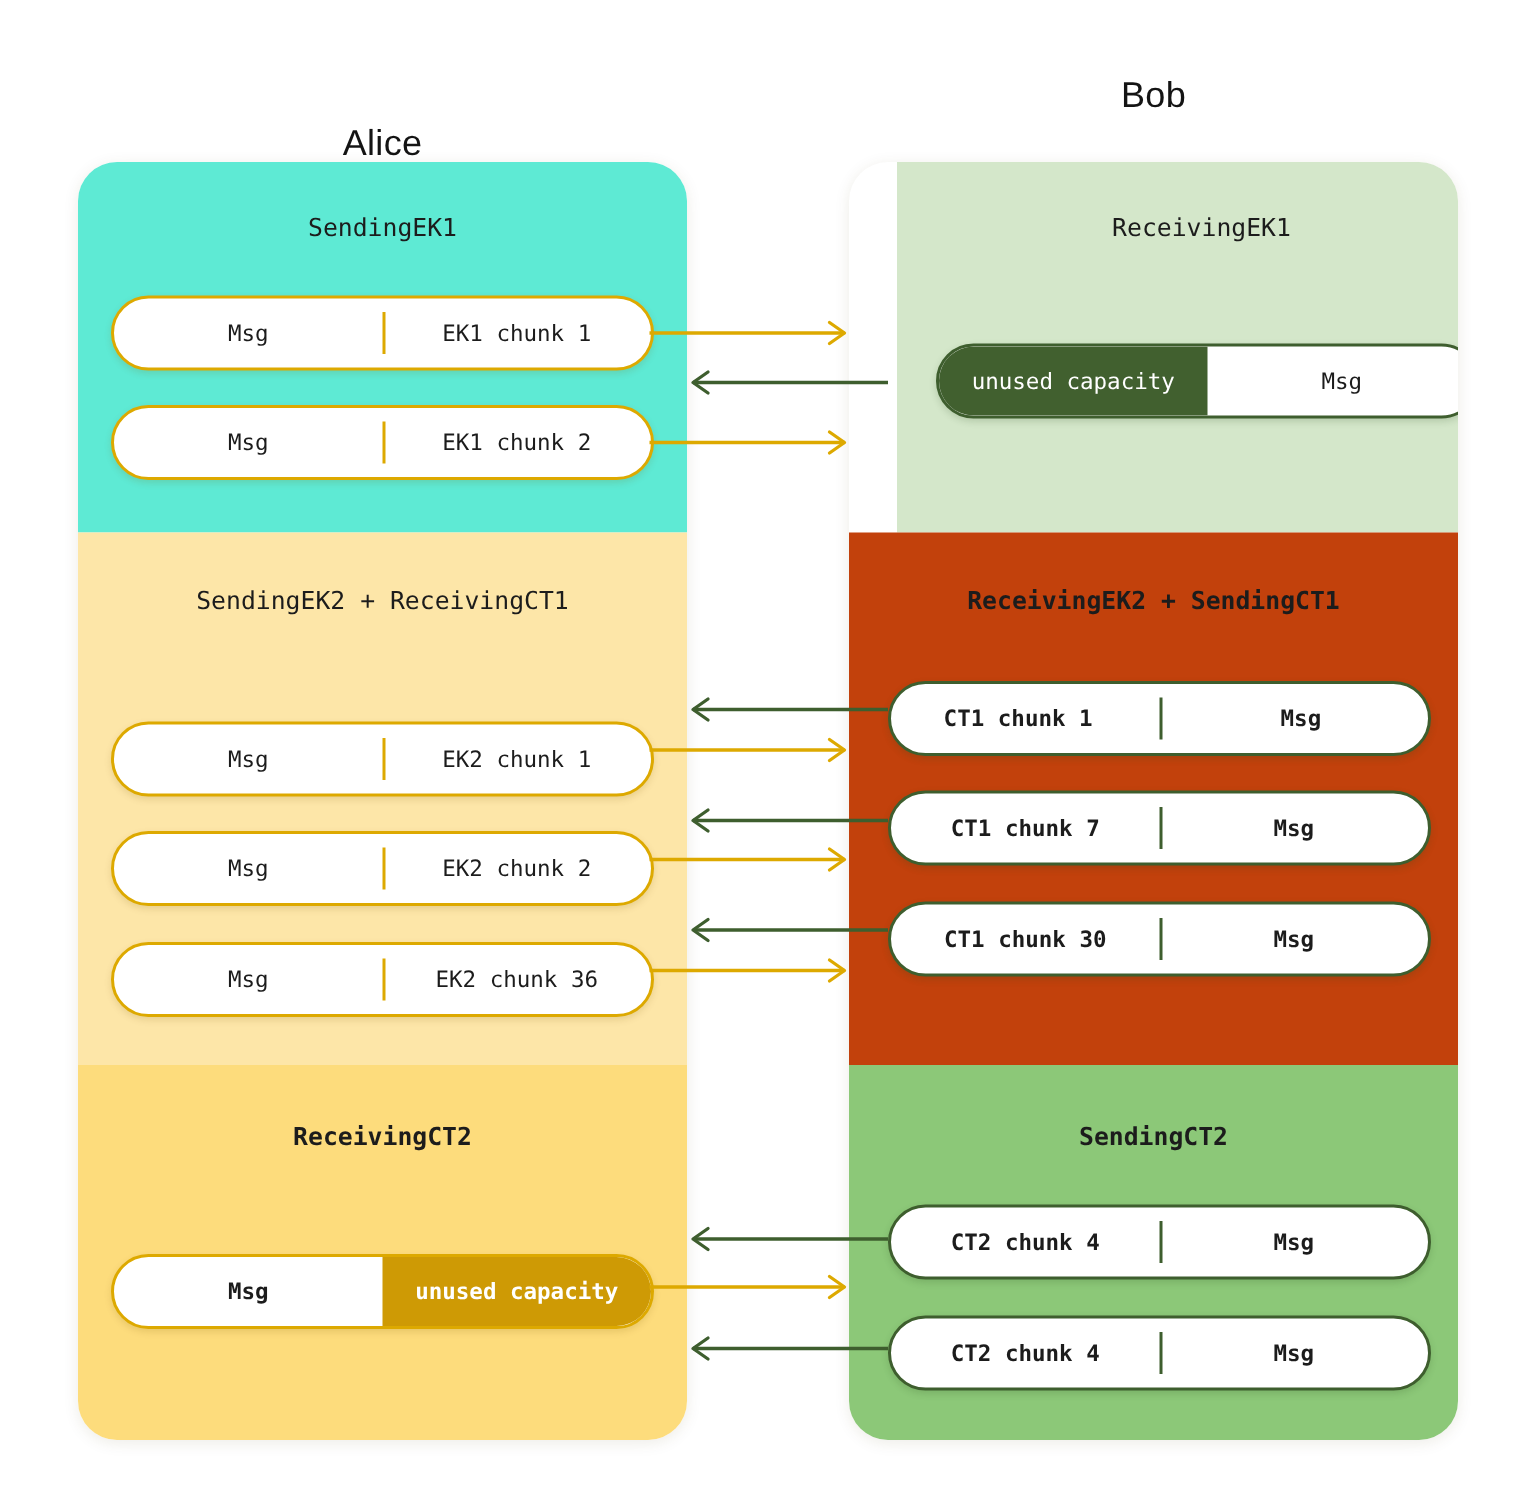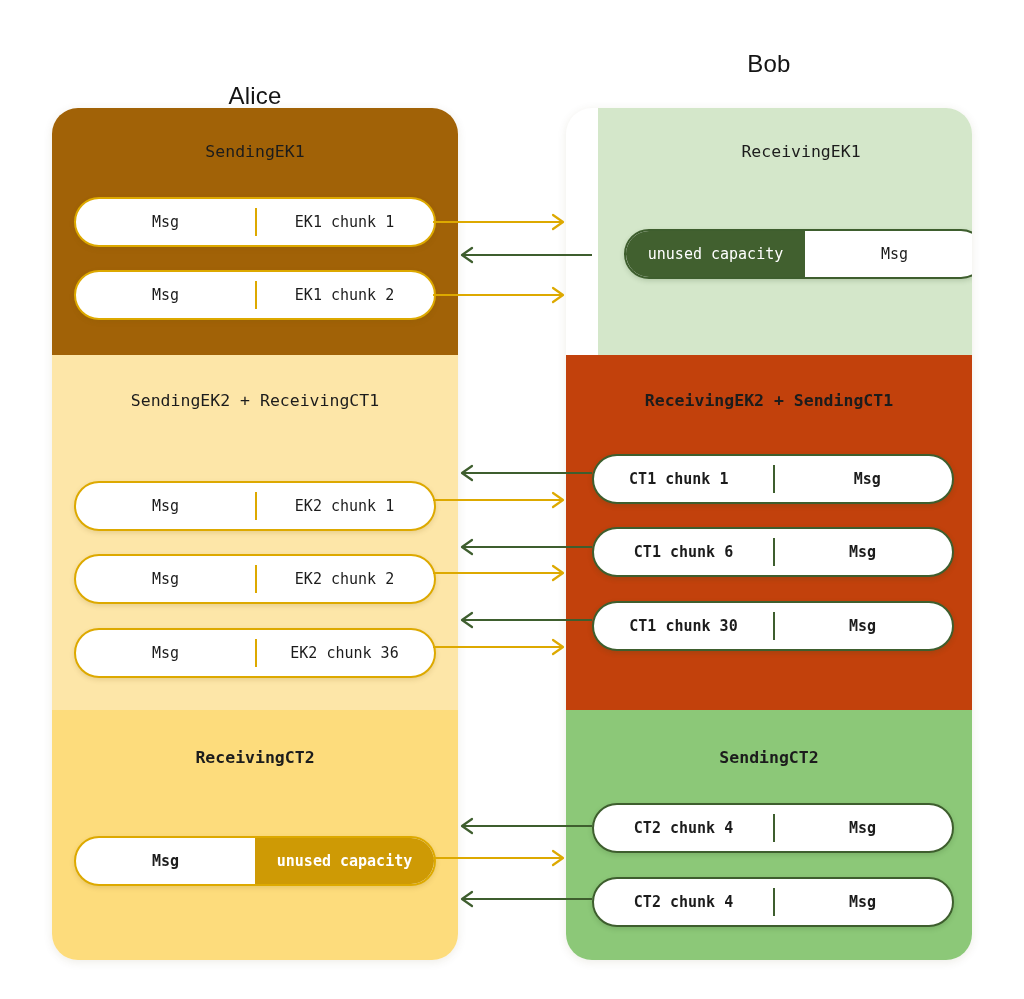--- a/index.html
+++ b/index.html
@@ -67,21 +67,21 @@
   
   .band.b1 { top: 0px;   height: 247px; }
   .band.b2 { top: 247px; height: 427px; }
   .band.b3 { top: 602px; height: 322px; font-weight: bold; }
 
   .band.b1 .band-title { top: 34px; }
   .band.b2 .band-title { top: 36px; }
   .band.b3 .band-title { top: 38px; }
 
   
-  #party-alice .b1 { background: #a16207; text-decoration: underline; }
+  #party-alice .b1 { background: #5eead4; text-decoration: underline; }
   #party-alice .b2 { background: #FDE6A8; }
   #party-alice .b3 { background: #FDDC7C; }
   
   #party-bob .b1 { background: #D4E7CA; margin-left: 32px; }
   #party-bob .b2 { background: #c2410c; font-weight: bold; }
   #party-bob .b3 { background: #8CC878; }
 
   
   .pill {
     position: absolute;
@@ -222,21 +222,21 @@
     <div class="band b2">
       <div class="band-title">ReceivingEK2 + SendingCT1</div>
 
       <div class="pill bob" style="top:99px;gap:19px;">
         <div class="seg">CT1 chunk 1</div>
         <div class="divider-g" style="left:50%;"></div>
         <div class="seg">Msg</div>
       </div>
 
       <div class="pill bob" style="top:172px;">
-        <div class="seg">CT1 chunk 6</div>
+        <div class="seg">CT1 chunk 7</div>
         <div class="divider-g" style="left:50%;"></div>
         <div class="seg">Msg</div>
       </div>
 
       <div class="pill bob" style="top:246px;">
         <div class="seg">CT1 chunk 30</div>
         <div class="divider-g" style="left:50%;"></div>
         <div class="seg">Msg</div>
       </div>
     </div>

